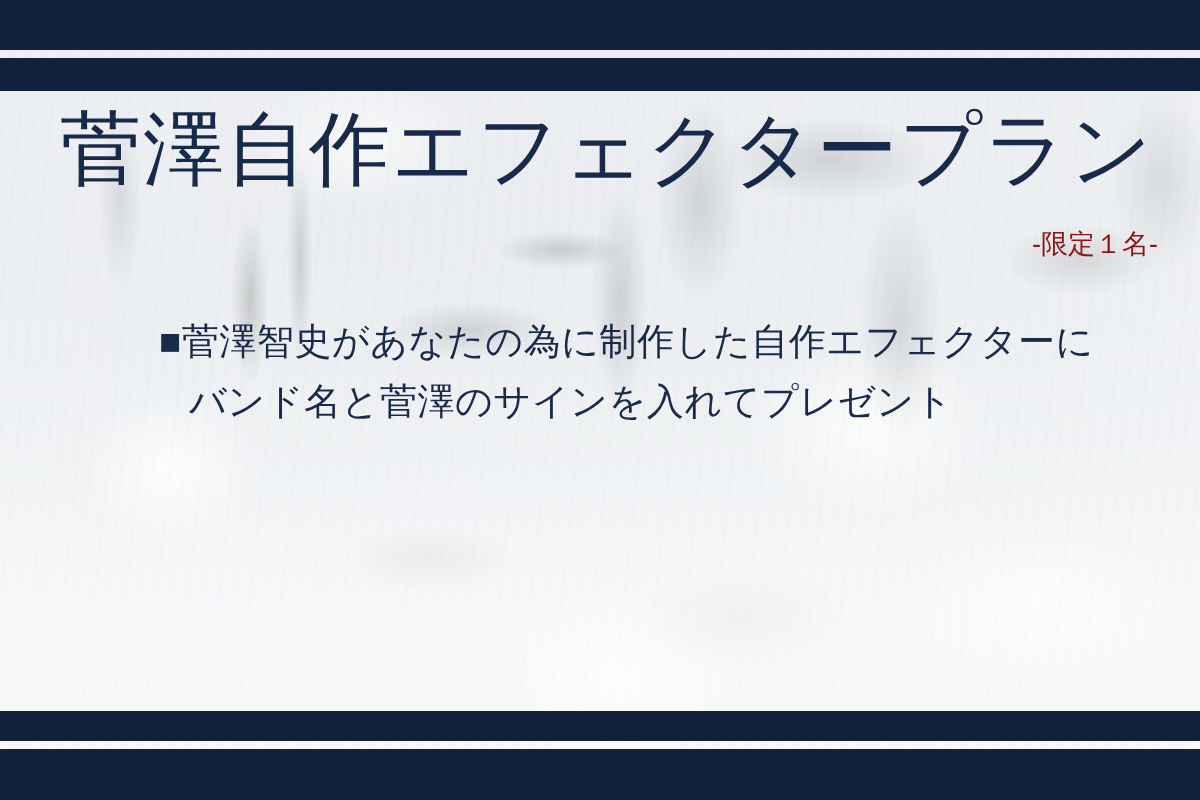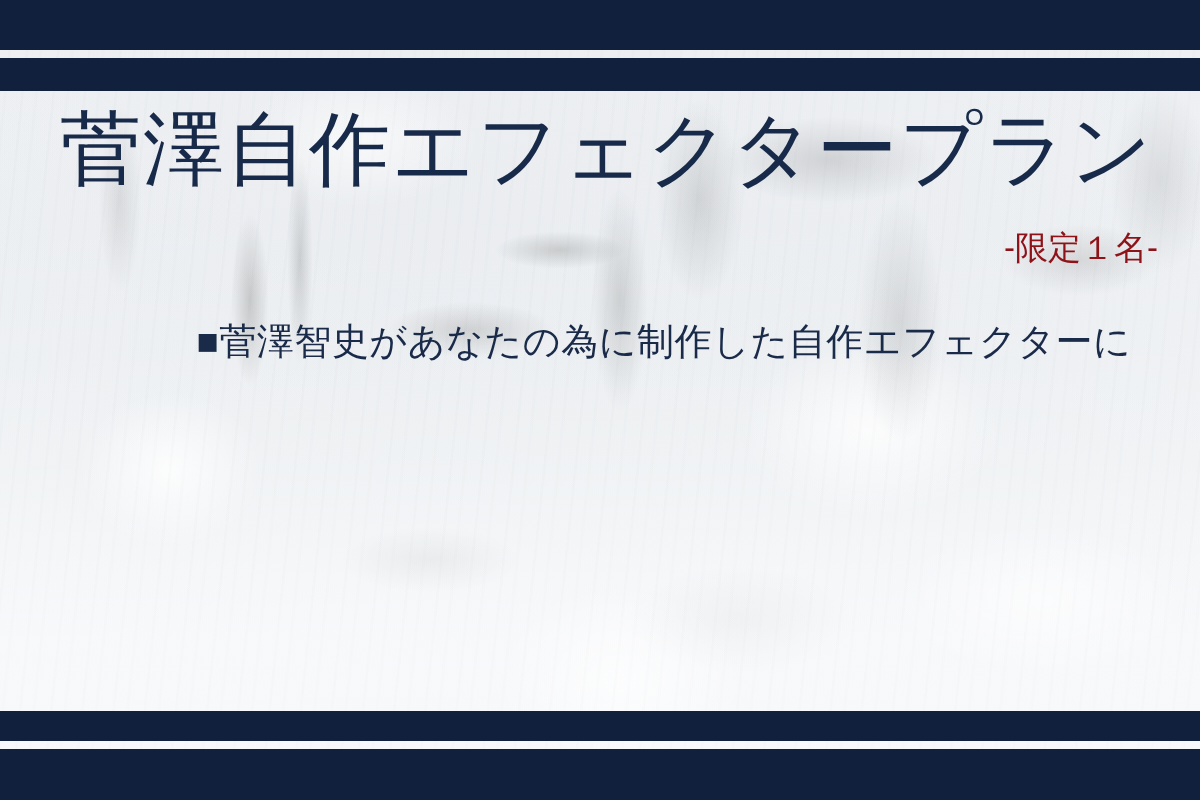--- a/index.html
+++ b/index.html
@@ -7,21 +7,20 @@
     padding: 0;
     background: #ffffff;
   }
   #slide {
     position: relative;
     width: 1200px;
     height: 800px;
     overflow: hidden;
     background: #e5e5e5;
     font-family: "Liberation Sans", sans-serif;
-    text-align: center;
   }
 
   
   .bg-photo {
     position: absolute;
     inset: 0;
     background-color: #e9ecef;
     background-image:
       
       radial-gradient(ellipse 26px 120px at 250px 300px, rgba(60,62,58,0.26) 0%, rgba(60,62,58,0.0) 72%),
@@ -106,21 +105,21 @@
     letter-spacing: 2px;
     color: #182a49;
     white-space: nowrap;
   }
 
   .limit {
     position: absolute;
     right: 42px;
     top: 226px;
     font-family: "Liberation Sans", sans-serif;
-    font-size: 33px;
+    font-size: 27px;
     font-weight: 400;
     letter-spacing: 0px;
     color: #8e1318;
     white-space: nowrap;
   }
 
   
   .body-block {
     position: absolute;
     left: 159px;
@@ -147,19 +146,20 @@
 
   <div class="bar bar-top-1"></div>
   <div class="bar bar-top-2"></div>
 
   <div class="title">菅澤自作エフェクタープラン</div>
 
   <div class="limit">-限定１名-</div>
 
   <div class="body-block">
     <div class="body-line">■菅澤智史があなたの為に制作した自作エフェクターに</div>
+    <div class="body-line indent">バンド名と菅澤のサインを入れてプレゼント</div>
     <div class="body-spacer"></div>
   </div>
 
   <div class="bar bar-bot-1"></div>
   <div class="bar bar-bot-2"></div>
 
 </div>
 
 </body></html>

